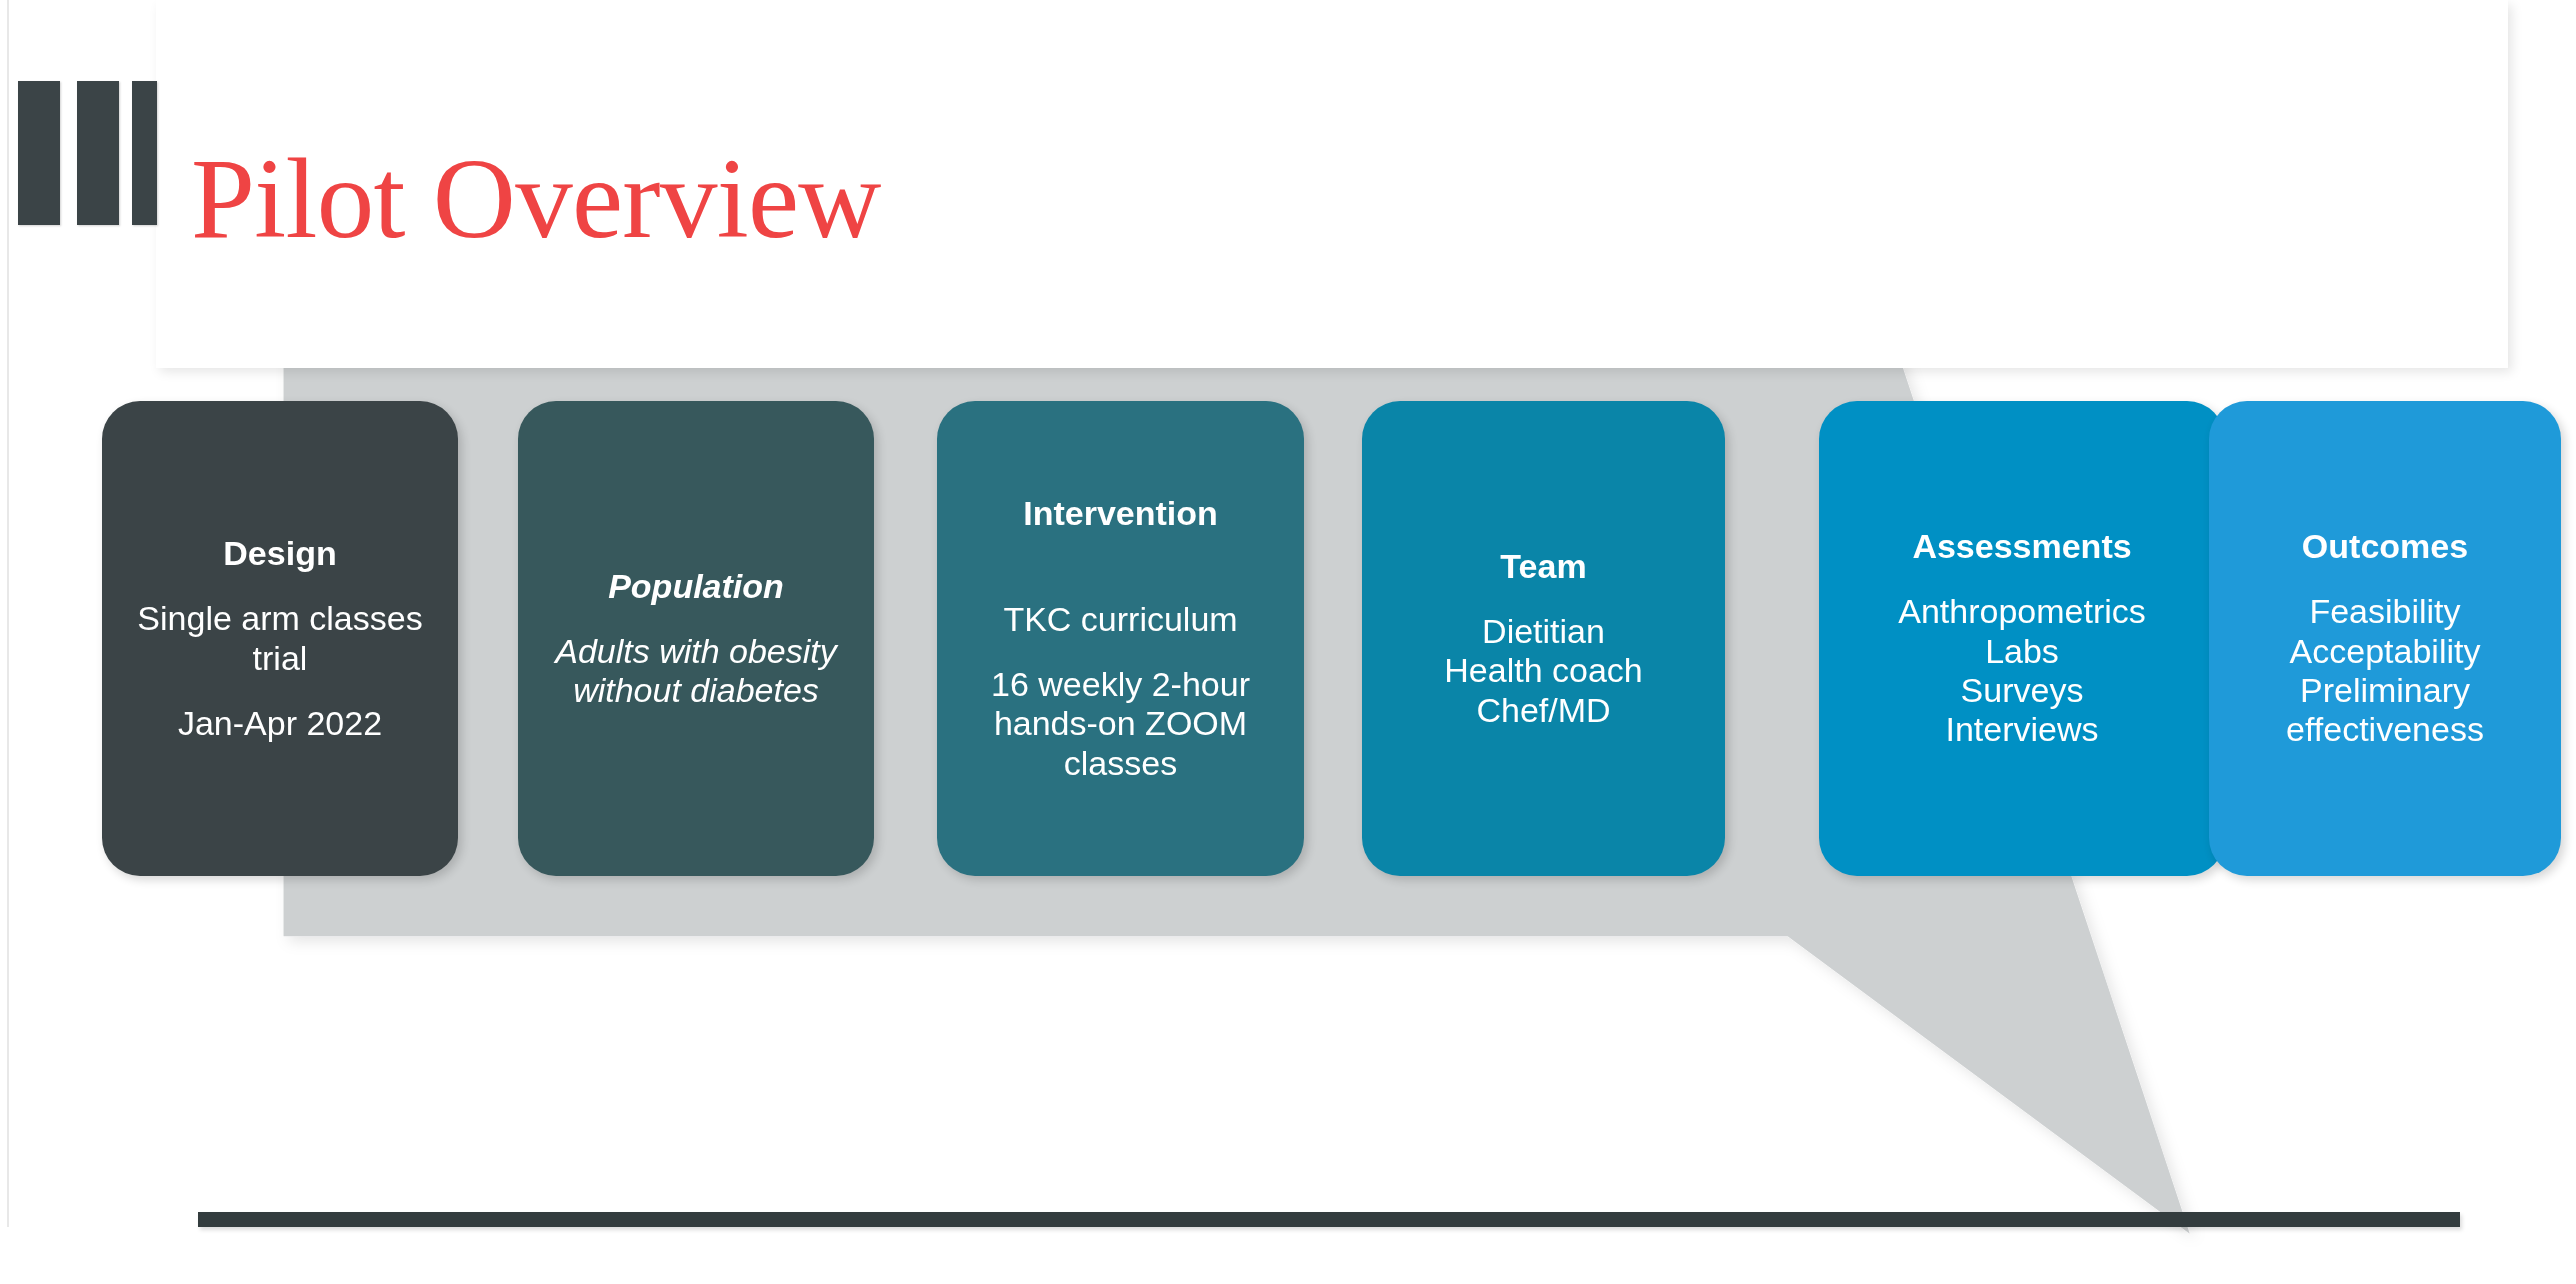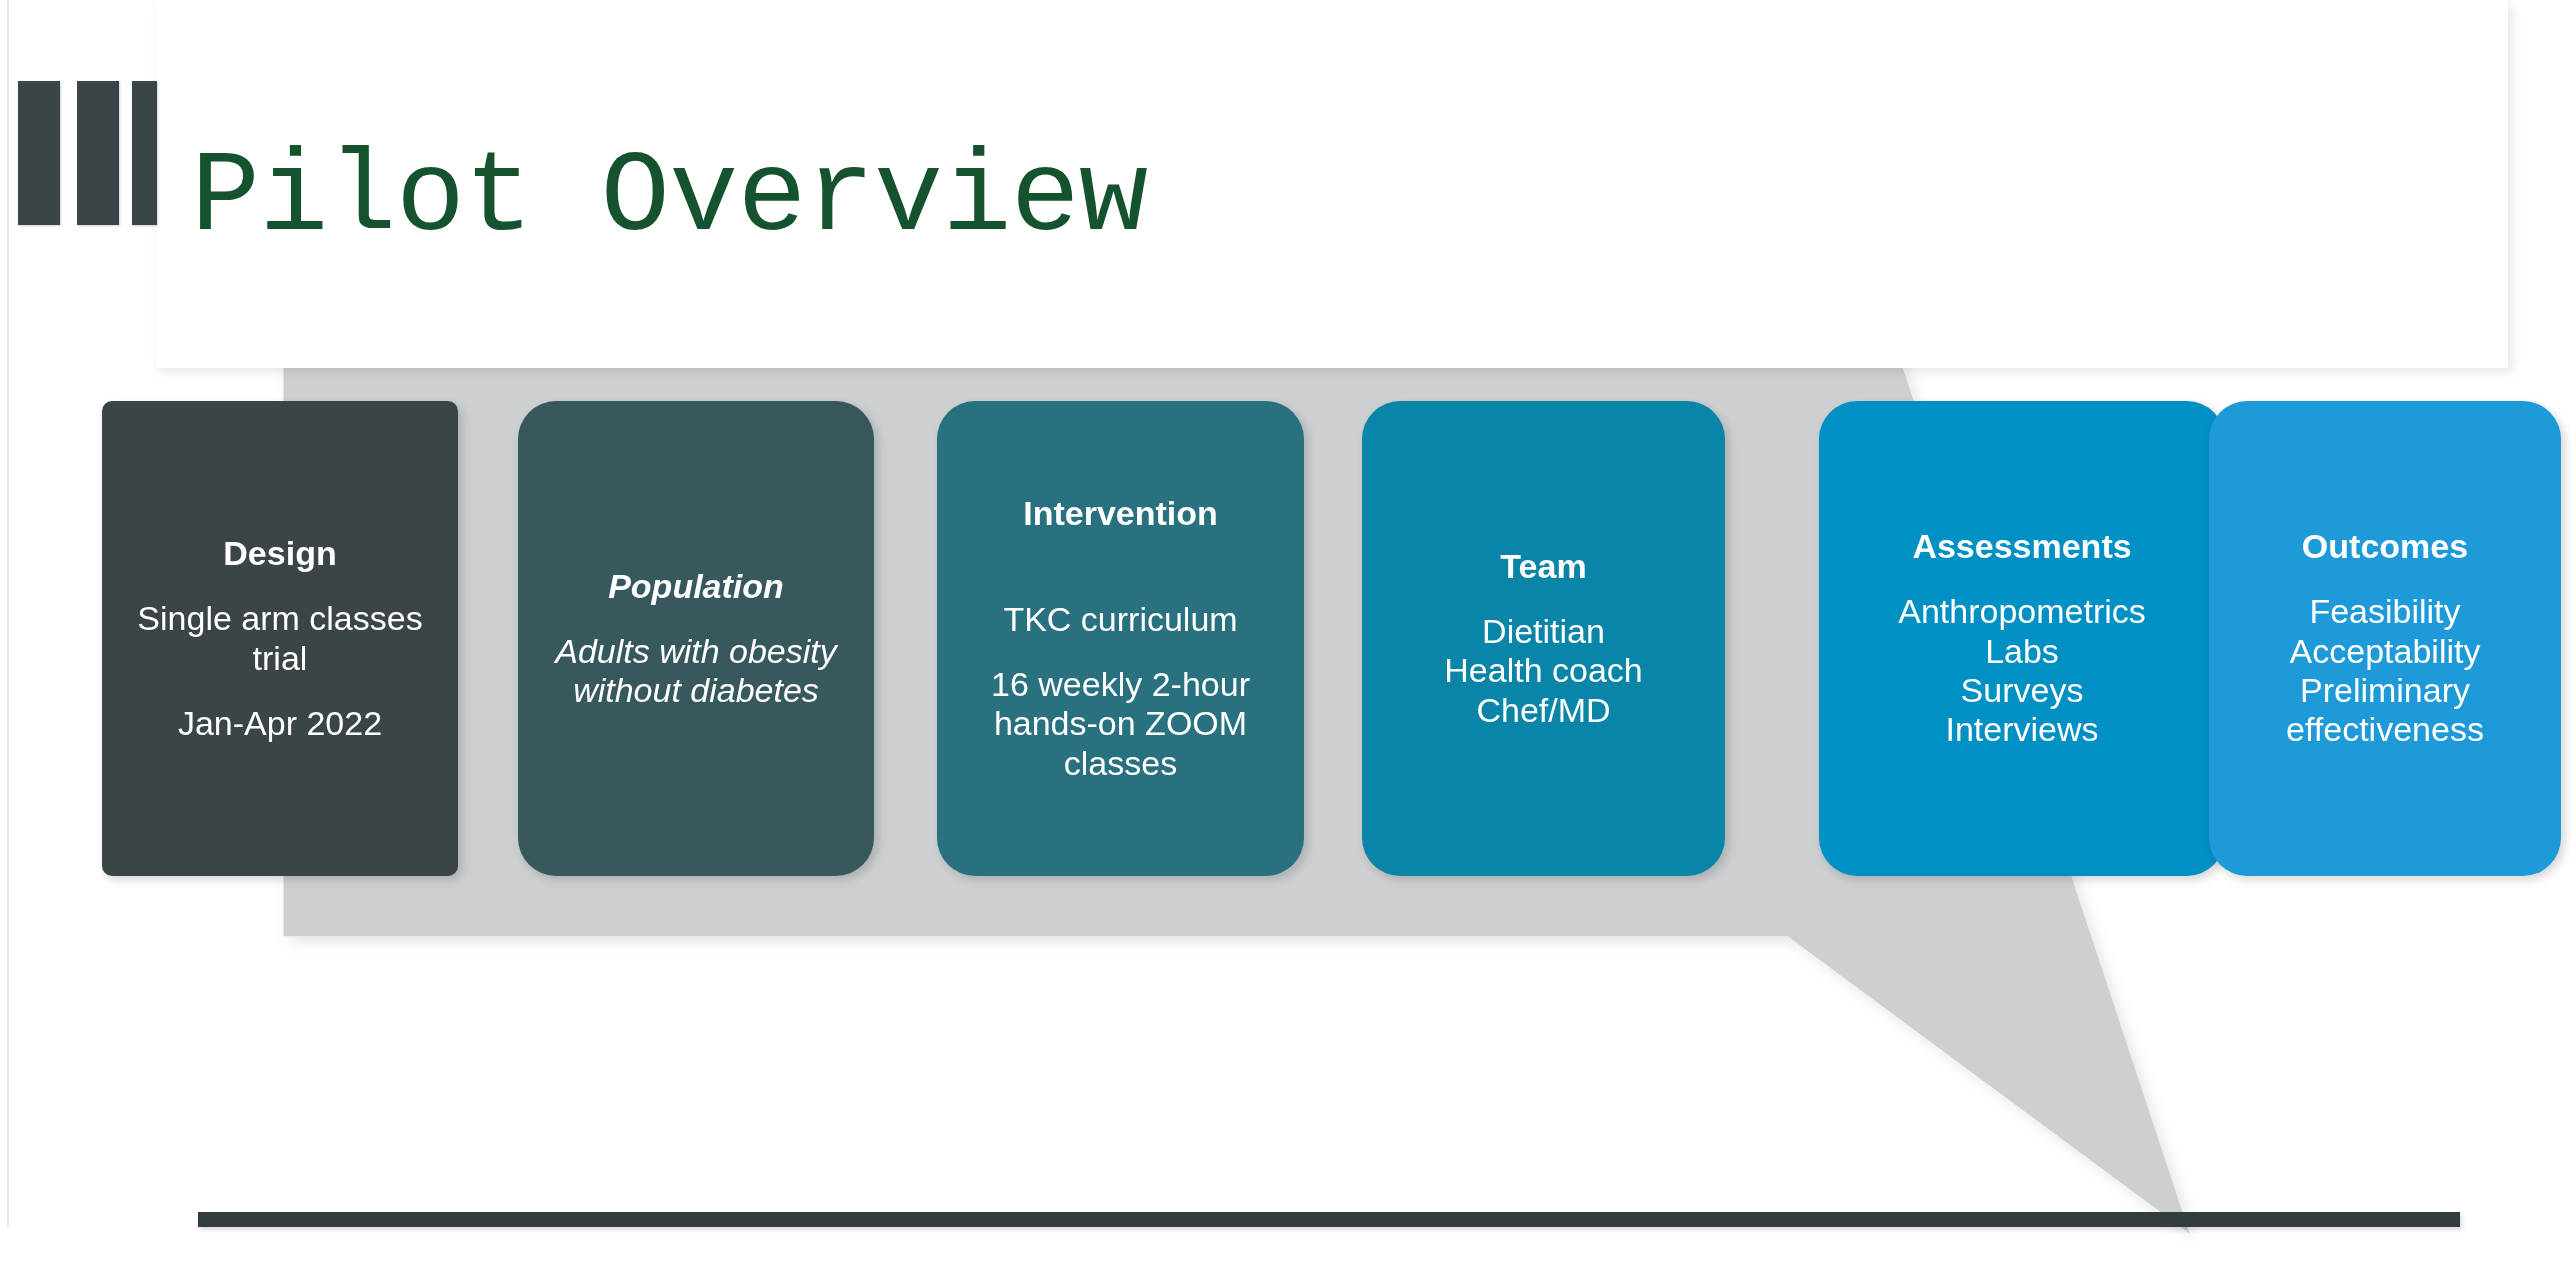--- a/index.html
+++ b/index.html
@@ -62,26 +62,26 @@
   .title-bars .bar.b1 { left: 0px;   width: 42px; }
   .title-bars .bar.b2 { left: 59px;  width: 42px; }
   .title-bars .bar.b3 { left: 114px; width: 25px; }
 
   .slide-title {
     position: absolute;
     left: 191px;
     top: 64px;
     font-size: 115px;
     line-height: 1.0;
-    color: #14532d;
+    color: #ef4444;
     font-weight: 400;
     letter-spacing: -0.7px;
     white-space: nowrap;
     z-index: 6;
-    font-family: Liberation Mono, monospace;
+    font-family: Liberation Serif, serif;
   }
 
   
   .arrow-layer {
     position: absolute;
     left: 0;
     top: 0;
     width: 2576px;
     height: 1284px;
     z-index: 1;
@@ -160,21 +160,21 @@
   <div class="title-bars">
     <span class="bar b1"></span>
     <span class="bar b2"></span>
     <span class="bar b3"></span>
   </div>
 
   <h1 class="slide-title">Pilot Overview</h1>
 
   <div class="cards">
 
-    <div class="card" style="left:102px; width:356px; background:#3b4447;border-radius:10px;">
+    <div class="card" style="left:102px; width:356px; background:#3b4447;">
       <div class="card-title">Design</div>
       <div class="card-body">
         <div class="para">Single arm classes trial</div>
         <div class="para">Jan-Apr 2022</div>
       </div>
     </div>
 
     <div class="card" style="left:518px; width:356px; background:#37585c;font-style:italic;">
       <div class="card-title">Population</div>
       <div class="card-body">

